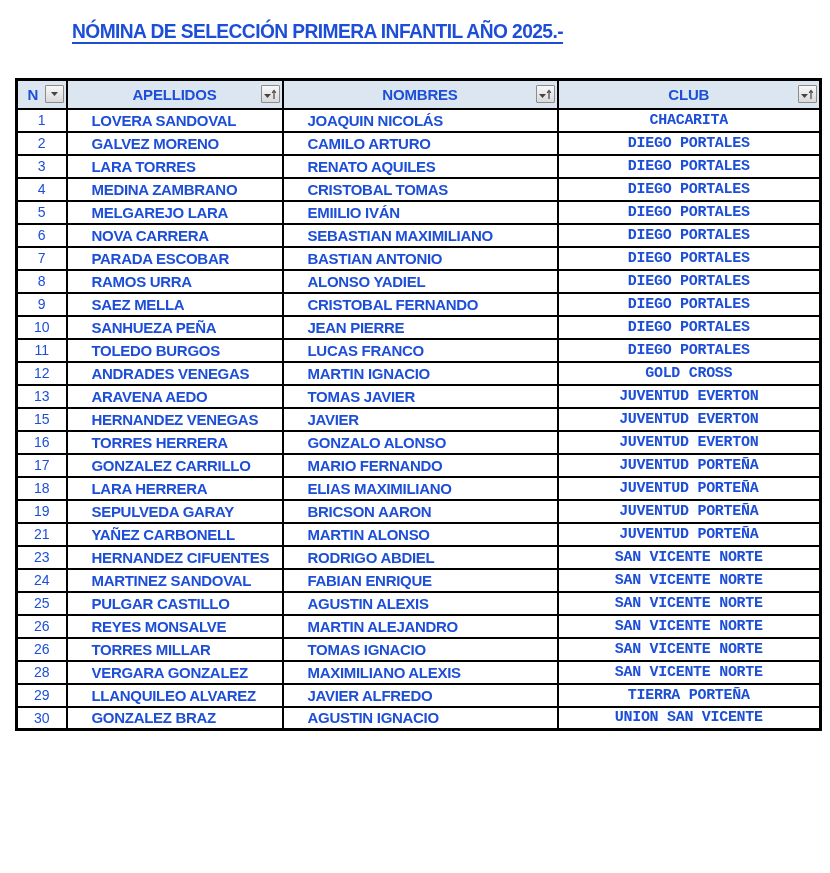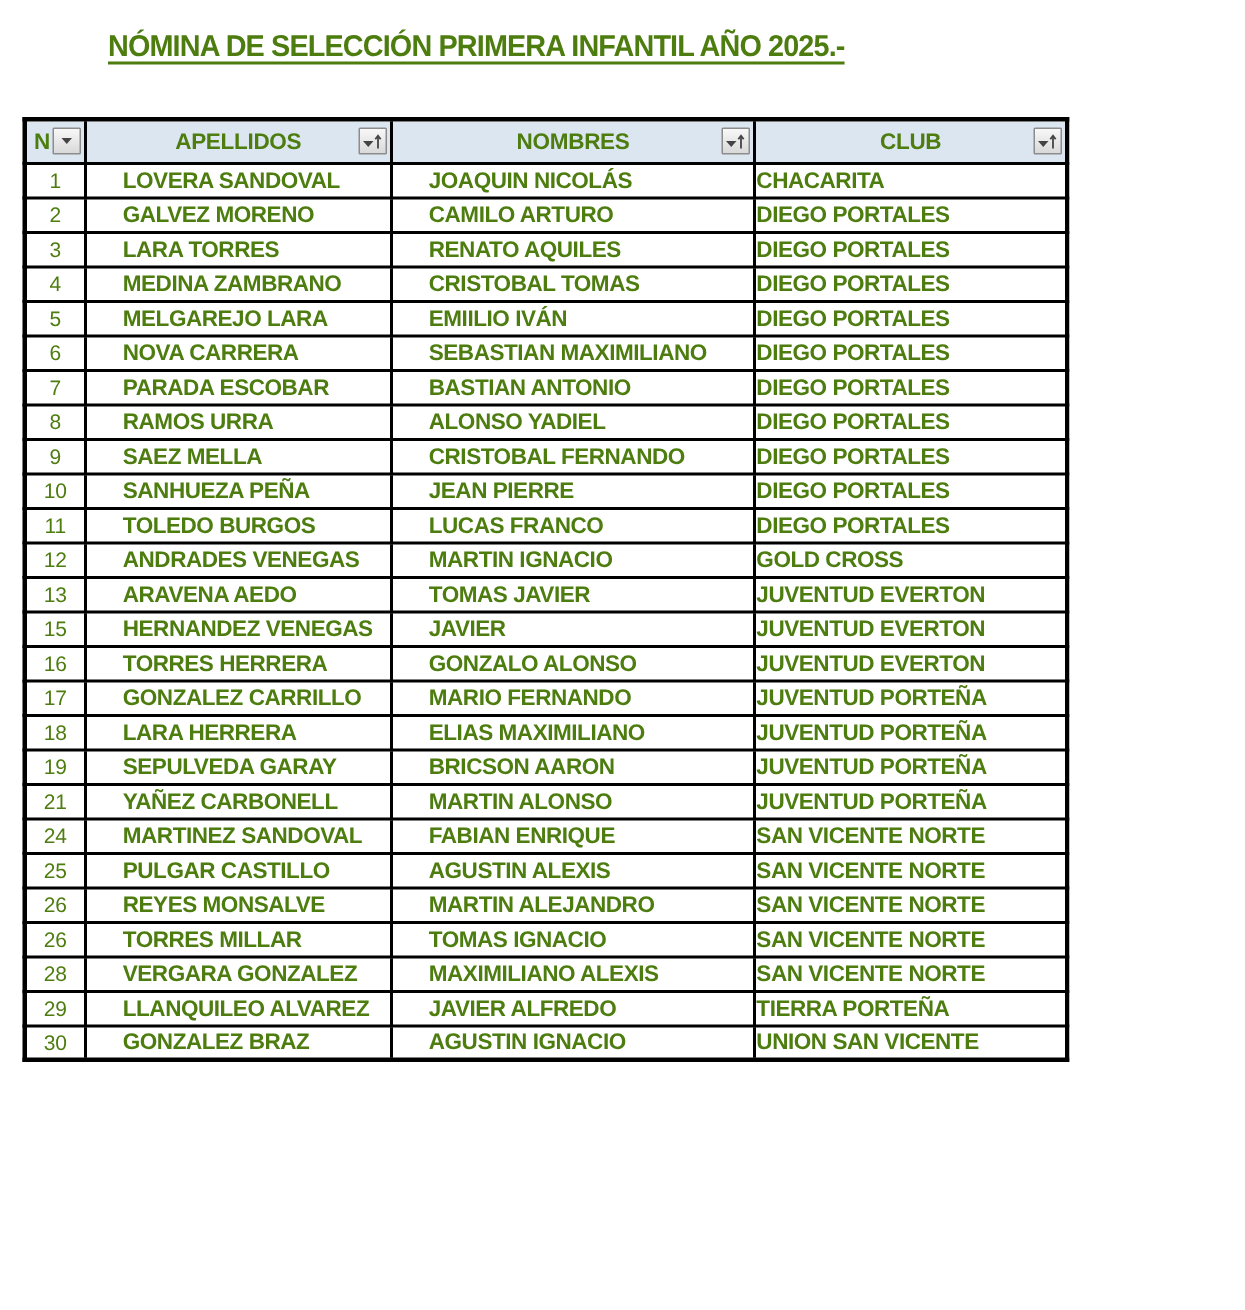--- a/index.html
+++ b/index.html
@@ -1,23 +1,23 @@
 <!DOCTYPE html>
 <html style="--header-bg: #dce6f1;"><head>
 <meta charset="utf-8">
 <style>
   * { margin: 0; padding: 0; box-sizing: border-box; }
   html, body { background: #ffffff; }
   .page {
     position: relative;
-    width: 713px;
+    width: 830px;
     height: 873px;
     background: #ffffff;
     font-family: "Liberation Sans", sans-serif;
-    color: #4d7c0f;
+    color: #1d4ed8;
     overflow: hidden;
   }
   .doc-title {
     position: absolute;
     left: 72px;
     top: 20px;
     font-size: 20px;
     font-weight: bold;
     letter-spacing: -0.6px;
     text-decoration: underline;
@@ -85,21 +85,21 @@
   td.col-n {
     font-weight: normal;
     font-size: 14px;
     letter-spacing: 0;
     text-align: center;
   }
   td.col-apellidos, td.col-nombres {
     text-align: left;
     padding-left: 24px;
   }
-  td.col-club { text-align: left; }
+  td.col-club { text-align: center; font-family: Liberation Mono, monospace; }
 </style>
 </head>
 <body>
 
 <div class="page">
 
   <div class="doc-title">NÓMINA DE SELECCIÓN PRIMERA INFANTIL AÑO 2025.-</div>
 
   <div class="sheet">
     <table>
@@ -260,20 +260,26 @@
             <td class="col-nombres">BRICSON AARON</td>
             <td class="col-club">JUVENTUD PORTEÑA</td>
           </tr>
           <tr>
             <td class="col-n">21</td>
             <td class="col-apellidos">YAÑEZ CARBONELL</td>
             <td class="col-nombres">MARTIN ALONSO</td>
             <td class="col-club">JUVENTUD PORTEÑA</td>
           </tr>
           <tr>
+            <td class="col-n">23</td>
+            <td class="col-apellidos">HERNANDEZ CIFUENTES</td>
+            <td class="col-nombres">RODRIGO ABDIEL</td>
+            <td class="col-club">SAN VICENTE NORTE</td>
+          </tr>
+          <tr>
             <td class="col-n">24</td>
             <td class="col-apellidos">MARTINEZ SANDOVAL</td>
             <td class="col-nombres">FABIAN ENRIQUE</td>
             <td class="col-club">SAN VICENTE NORTE</td>
           </tr>
           <tr>
             <td class="col-n">25</td>
             <td class="col-apellidos">PULGAR CASTILLO</td>
             <td class="col-nombres">AGUSTIN ALEXIS</td>
             <td class="col-club">SAN VICENTE NORTE</td>

